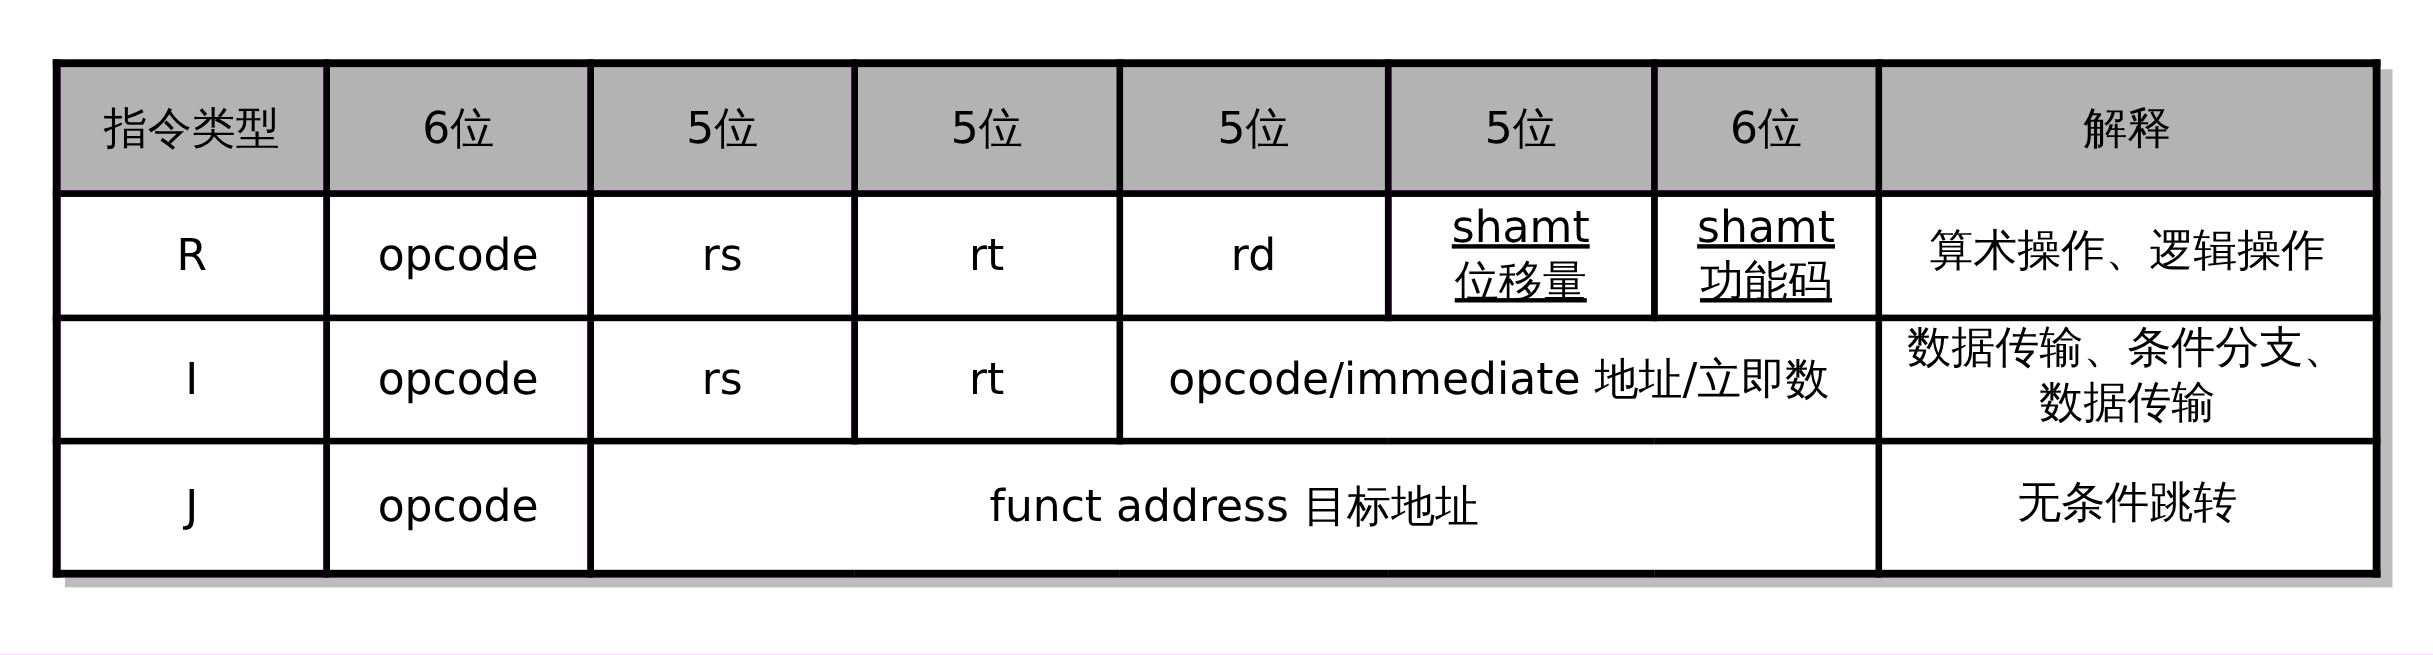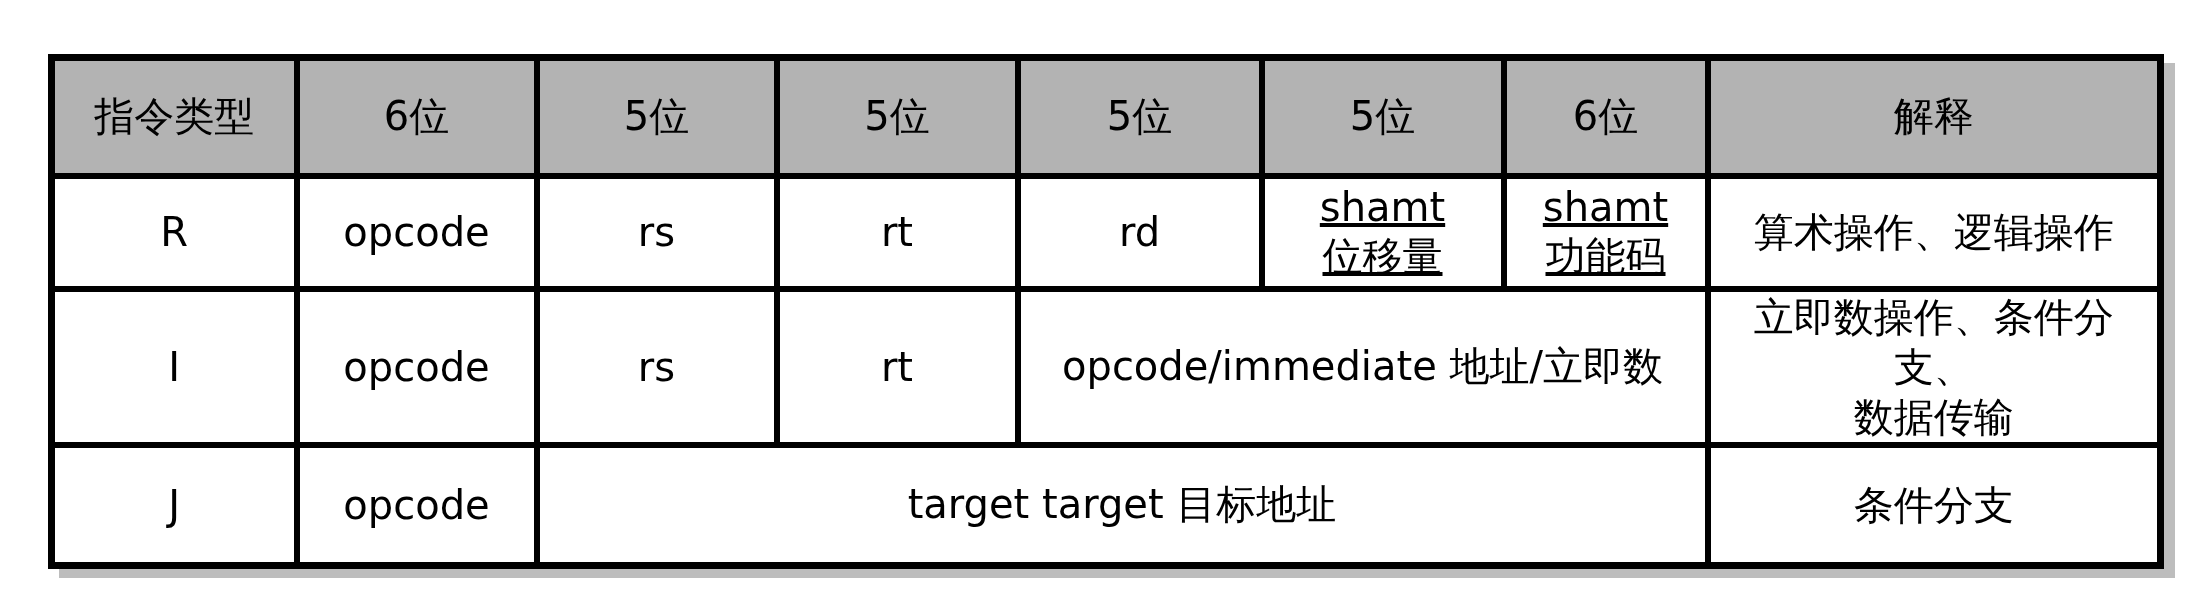--- a/index.html
+++ b/index.html
@@ -44,21 +44,21 @@
   }
   table.fmt td {
     background: #ffffff;
     font-size: 40px;
   }
   tr.row-header { height: 118px; }
   tr.row-r { height: 113px; }
   tr.row-i { height: 112px; }
   tr.row-j { height: 121px; }
   .two-line { font-size: 36px; line-height: 1.22; text-decoration: underline; }
-  .explain { font-size: 37px; line-height: 1.25; }
+  .explain { font-size: 37px; line-height: 1.25; font-family: Liberation Mono, monospace; }
 </style>
 </head>
 <body>
 
 <div class="stage">
   <table class="fmt">
     <colgroup>
       <col style="width:245px">
       <col style="width:240px">
       <col style="width:240px">
@@ -97,25 +97,25 @@
         </td>
         <td class="explain">算术操作、逻辑操作</td>
       </tr>
       <tr class="row-i">
         <td>I</td>
         <td>opcode</td>
         <td>rs</td>
         <td>rt</td>
         <td colspan="3">opcode/immediate 地址/立即数</td>
         <td class="explain">
-          <div>立即数操作、条件分支、</div>
+          <div>数据传输、条件分支、</div>
           <div>数据传输</div>
         </td>
       </tr>
       <tr class="row-j">
         <td>J</td>
         <td>opcode</td>
-        <td colspan="5">target target 目标地址</td>
-        <td class="explain">条件分支</td>
+        <td colspan="5">funct address 目标地址</td>
+        <td class="explain">无条件跳转</td>
       </tr>
     </tbody>
   </table>
 </div>
 
 </body></html>

